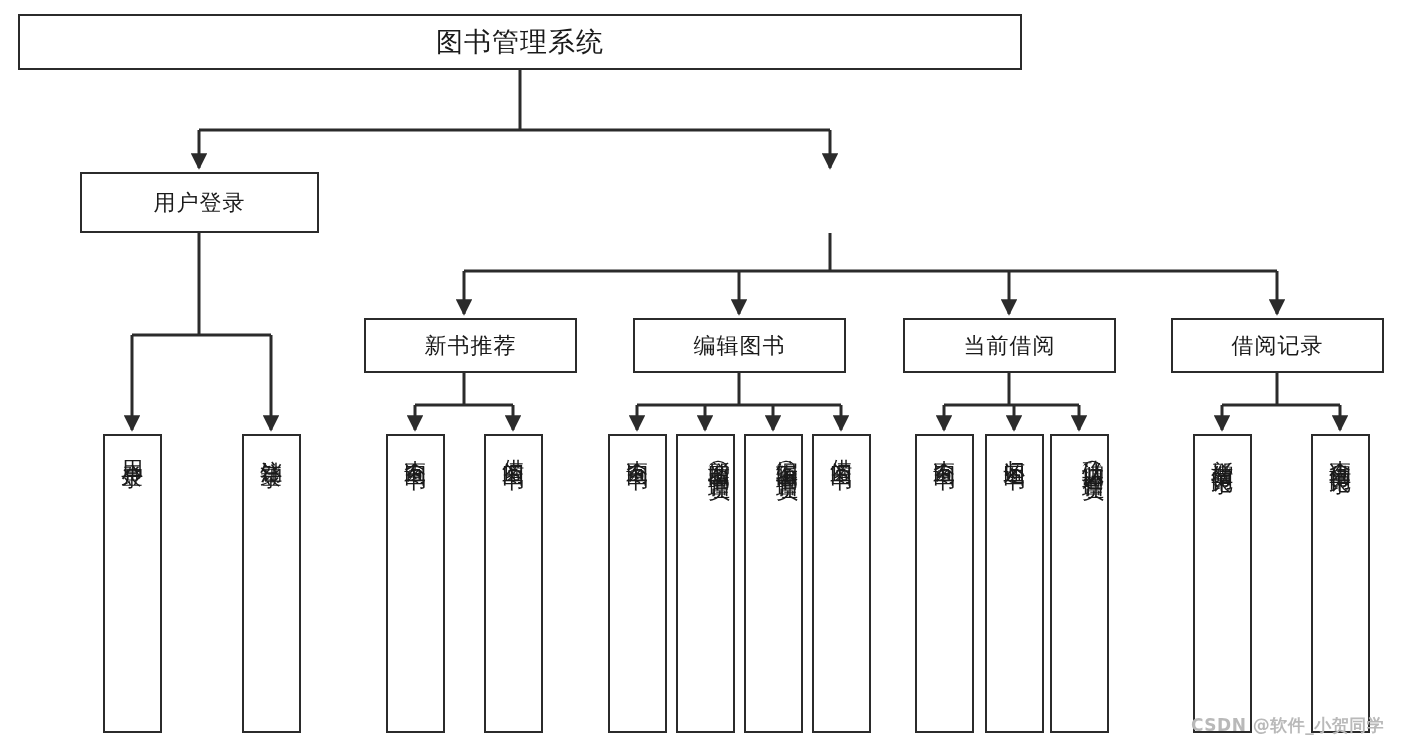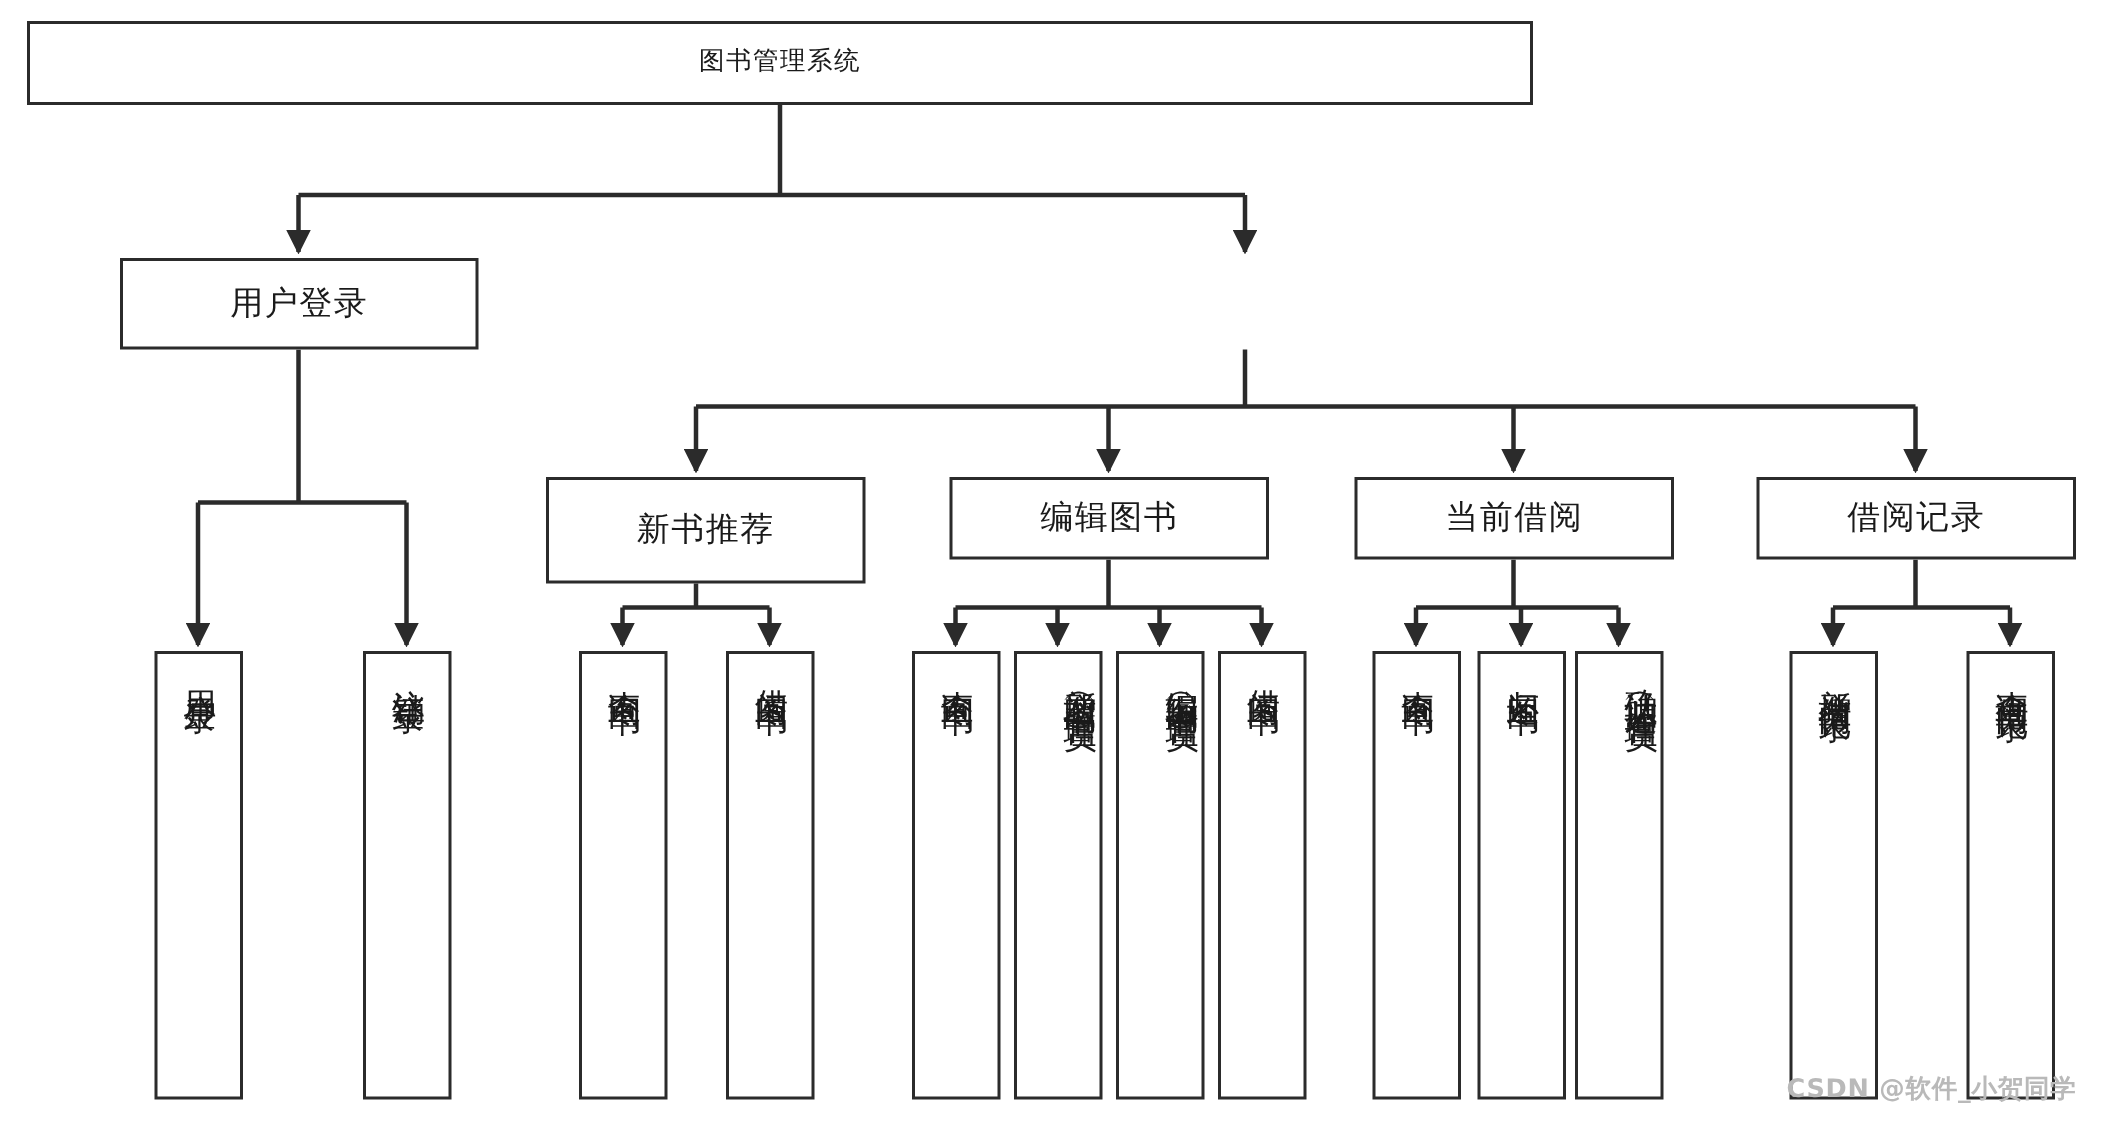--- a/index.html
+++ b/index.html
@@ -32,21 +32,21 @@
     display: flex;
     align-items: center;
     justify-content: center;
     color: #1a1a1a;
   }
   .node.horizontal {
     font-size: 22px;
     letter-spacing: 1px;
   }
   .node.root {
-    font-size: 17px;
+    font-size: 27px;
   }
   .node.vertical {
     writing-mode: vertical-rl;
     text-orientation: upright;
     font-size: 22px;
     letter-spacing: 3px;
     padding: 6px 0;
     align-items: flex-start;
     justify-content: flex-start;
   }
@@ -124,21 +124,21 @@
   </svg>
 
   <div class="node horizontal root" style="left:18px; top:14px; width:1004px; height:56px;">
     <span class="label">图书管理系统</span>
   </div>
 
   <div class="node horizontal" style="left:80px; top:172px; width:239px; height:61px;">
     <span class="label">用户登录</span>
   </div>
 
-  <div class="node horizontal" style="left:364px; top:318px; width:213px; height:71px;">
+  <div class="node horizontal" style="left:364px; top:318px; width:213px; height:55px;">
     <span class="label">新书推荐</span>
   </div>
   <div class="node horizontal" style="left:633px; top:318px; width:213px; height:55px;">
     <span class="label">编辑图书</span>
   </div>
   <div class="node horizontal" style="left:903px; top:318px; width:213px; height:55px;text-align:right;">
     <span class="label">当前借阅</span>
   </div>
   <div class="node horizontal" style="left:1171px; top:318px; width:213px; height:55px;">
     <span class="label">借阅记录</span>

